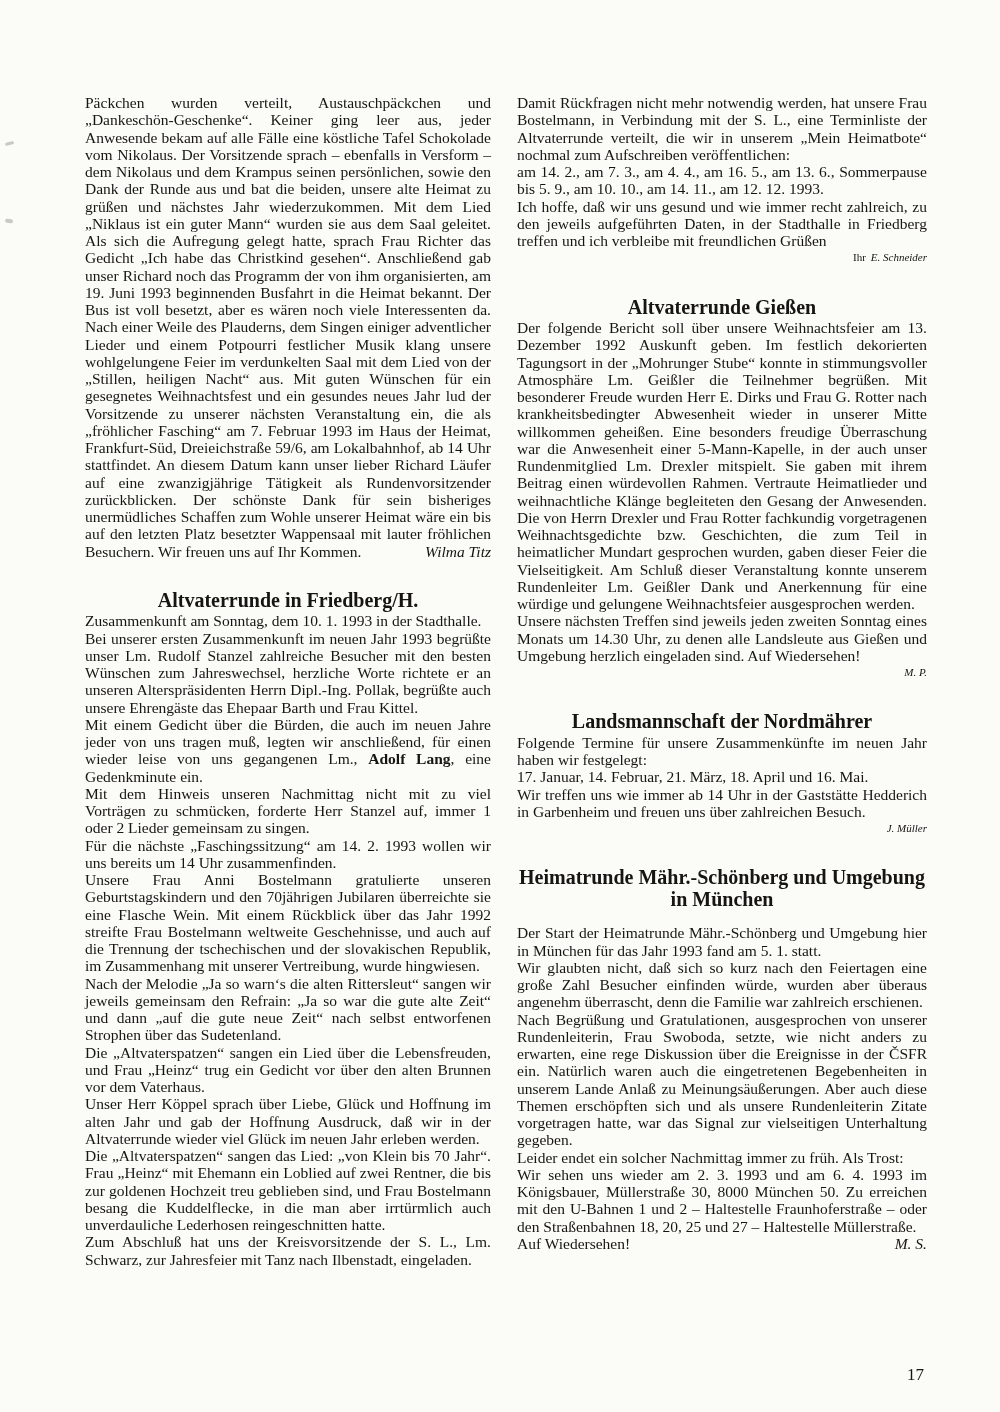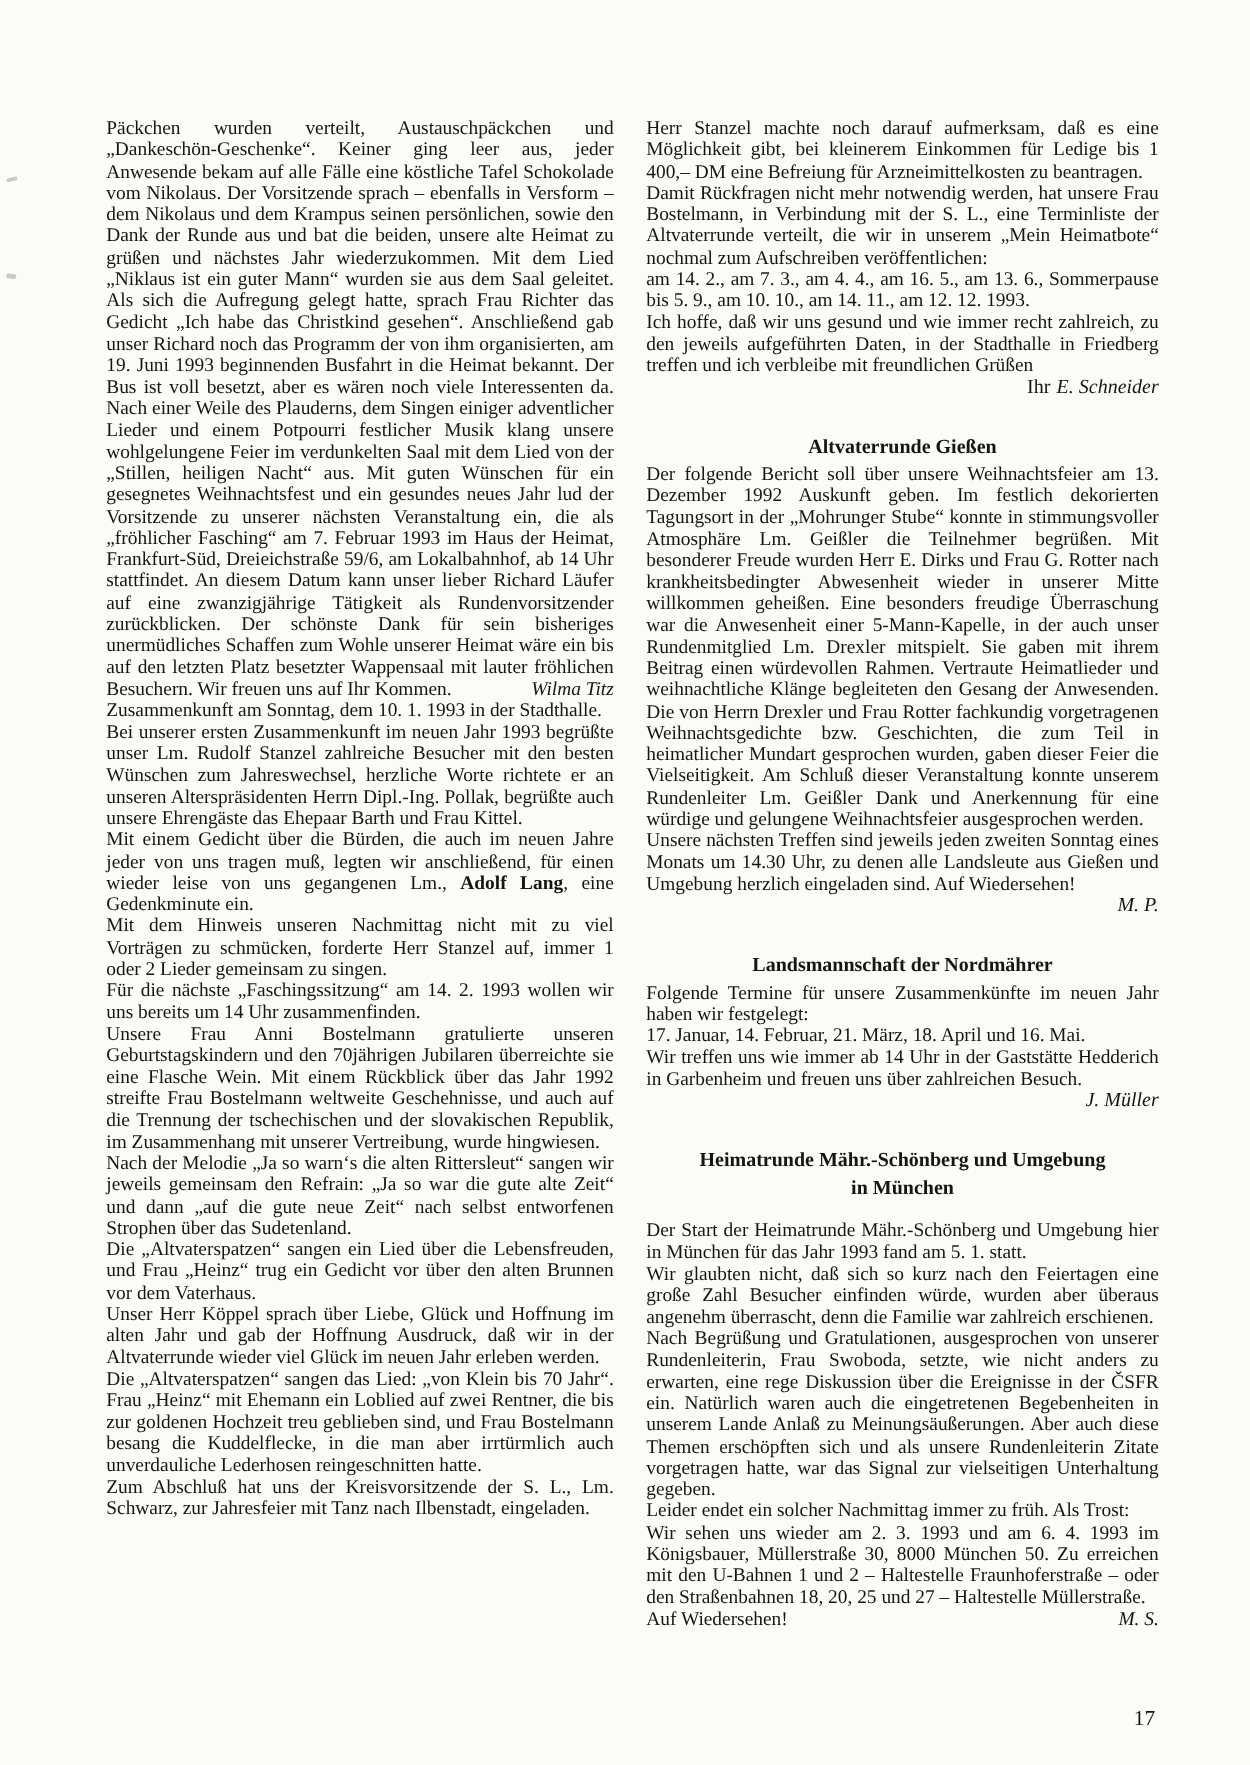--- a/index.html
+++ b/index.html
@@ -19,30 +19,30 @@
   .col-right{width:410px;}
   .para{
     margin:0;
     font-size:15.5px;
     line-height:17.25px;
     text-align:justify;
     hyphens:auto;-webkit-hyphens:auto;
   }
   .heading{
     margin:31px 0 3px;
-    font-size:16px;
+    font-size:20px;
     line-height:18.5px;
     font-weight:bold;
     text-align:center;
   }
   .heading.tight{margin:0 0 16px;}
   .sig-float{float:right;font-style:italic;padding-left:10px;}
   .sig-line{
     margin:0;
-    font-size:16px;line-height:17.25px;
+    font-size:11px;line-height:17.25px;
     text-align:right;
   }
   .sig-name{font-style:italic;margin-left:5px;}
   .line-sig{
     display:flex;justify-content:space-between;align-items:baseline;
     font-size:15.5px;line-height:17.25px;text-align:center;
   }
   .line-sig .sig-name{margin-left:0;}
   .page-number{
     position:absolute;top:1366px;right:76px;
@@ -59,38 +59,38 @@
 
   <div class="scan-mark scan-mark-1"></div>
   <div class="scan-mark scan-mark-2"></div>
 
   <div class="columns">
 
     <div class="col col-left">
 
       <p class="para"><span>Päckchen wurden verteilt, Austauschpäckchen und „Dankeschön-Geschenke“. Keiner ging leer aus, jeder Anwesende bekam auf alle Fälle eine köstliche Tafel Schokolade vom Nikolaus. Der Vorsitzende sprach – ebenfalls in Versform – dem Nikolaus und dem Krampus seinen persönlichen, sowie den Dank der Runde aus und bat die beiden, unsere alte Heimat zu grüßen und nächstes Jahr wiederzukommen. Mit dem Lied „Niklaus ist ein guter Mann“ wurden sie aus dem Saal geleitet. Als sich die Aufregung gelegt hatte, sprach Frau Richter das Gedicht „Ich habe das Christkind gesehen“. Anschließend gab unser Richard noch das Programm der von ihm organisierten, am 19. Juni 1993 beginnenden Busfahrt in die Heimat bekannt. Der Bus ist voll besetzt, aber es wären noch viele Interessenten da. Nach einer Weile des Plauderns, dem Singen einiger adventlicher Lieder und einem Potpourri festlicher Musik klang unsere wohlgelungene Feier im verdunkelten Saal mit dem Lied von der „Stillen, heiligen Nacht“ aus. Mit guten Wünschen für ein gesegnetes Weihnachtsfest und ein gesundes neues Jahr lud der Vorsitzende zu unserer nächsten Veranstaltung ein, die als „fröhlicher Fasching“ am 7. Februar 1993 im Haus der Heimat, Frankfurt-Süd, Dreieichstraße 59/6, am Lokalbahnhof, ab 14 Uhr stattfindet. An diesem Datum kann unser lieber Richard Läufer auf eine zwanzigjährige Tätigkeit als Rundenvorsitzender zurückblicken. Der schönste Dank für sein bisheriges unermüdliches Schaffen zum Wohle unserer Heimat wäre ein bis auf den letzten Platz besetzter Wappensaal mit lauter fröhlichen Besuchern. Wir freuen uns auf Ihr Kommen.</span><span class="sig-float">Wilma Titz</span></p>
 
+      <h2 class="heading">Altvaterrunde in Friedberg/H.</h2>
 
       <p class="para">Zusammenkunft am Sonntag, dem 10. 1. 1993 in der Stadthalle.</p>
       <p class="para">Bei unserer ersten Zusammenkunft im neuen Jahr 1993 begrüßte unser Lm. Rudolf Stanzel zahlreiche Besucher mit den besten Wünschen zum Jahreswechsel, herzliche Worte richtete er an unseren Alterspräsidenten Herrn Dipl.-Ing. Pollak, begrüßte auch unsere Ehrengäste das Ehepaar Barth und Frau Kittel.</p>
       <p class="para"><span>Mit einem Gedicht über die Bürden, die auch im neuen Jahre jeder von uns tragen muß, legten wir anschließend, für einen wieder leise von uns gegangenen Lm., </span><strong>Adolf Lang</strong><span>, eine Gedenkminute ein.</span></p>
       <p class="para">Mit dem Hinweis unseren Nachmittag nicht mit zu viel Vorträgen zu schmücken, forderte Herr Stanzel auf, immer 1 oder 2 Lieder gemeinsam zu singen.</p>
       <p class="para">Für die nächste „Faschingssitzung“ am 14. 2. 1993 wollen wir uns bereits um 14 Uhr zusammenfinden.</p>
       <p class="para">Unsere Frau Anni Bostelmann gratulierte unseren Geburtstagskindern und den 70jährigen Jubilaren überreichte sie eine Flasche Wein. Mit einem Rückblick über das Jahr 1992 streifte Frau Bostelmann weltweite Geschehnisse, und auch auf die Trennung der tschechischen und der slovakischen Republik, im Zusammenhang mit unserer Vertreibung, wurde hingwiesen.</p>
       <p class="para">Nach der Melodie „Ja so warn‘s die alten Rittersleut“ sangen wir jeweils gemeinsam den Refrain: „Ja so war die gute alte Zeit“ und dann „auf die gute neue Zeit“ nach selbst entworfenen Strophen über das Sudetenland.</p>
       <p class="para">Die „Altvaterspatzen“ sangen ein Lied über die Lebensfreuden, und Frau „Heinz“ trug ein Gedicht vor über den alten Brunnen vor dem Vaterhaus.</p>
       <p class="para">Unser Herr Köppel sprach über Liebe, Glück und Hoffnung im alten Jahr und gab der Hoffnung Ausdruck, daß wir in der Altvaterrunde wieder viel Glück im neuen Jahr erleben werden.</p>
       <p class="para">Die „Altvaterspatzen“ sangen das Lied: „von Klein bis 70 Jahr“. Frau „Heinz“ mit Ehemann ein Loblied auf zwei Rentner, die bis zur goldenen Hochzeit treu geblieben sind, und Frau Bostelmann besang die Kuddelflecke, in die man aber irrtürmlich auch unverdauliche Lederhosen reingeschnitten hatte.</p>
       <p class="para">Zum Abschluß hat uns der Kreisvorsitzende der S. L., Lm. Schwarz, zur Jahresfeier mit Tanz nach Ilbenstadt, eingeladen.</p>
 
     </div>
 
     <div class="col col-right">
 
-      <p class="para">Herr Stanzel machte noch darauf aufmerksam, daß es eine Möglichkeit gibt, bei kleinerem Einkommen für Ledige bis 1 400,– DM eine Befreiung für Arzneimittelkosten zu beantragen.</p>
       <p class="para">Damit Rückfragen nicht mehr notwendig werden, hat unsere Frau Bostelmann, in Verbindung mit der S. L., eine Terminliste der Altvaterrunde verteilt, die wir in unserem „Mein Heimatbote“ nochmal zum Aufschreiben veröffentlichen:</p>
       <p class="para">am 14. 2., am 7. 3., am 4. 4., am 16. 5., am 13. 6., Sommerpause bis 5. 9., am 10. 10., am 14. 11., am 12. 12. 1993.</p>
       <p class="para">Ich hoffe, daß wir uns gesund und wie immer recht zahlreich, zu den jeweils aufgeführten Daten, in der Stadthalle in Friedberg treffen und ich verbleibe mit freundlichen Grüßen</p>
       <p class="sig-line"><span>Ihr</span><span class="sig-name">E. Schneider</span></p>
 
       <h2 class="heading">Altvaterrunde Gießen</h2>
       <p class="para">Der folgende Bericht soll über unsere Weihnachtsfeier am 13. Dezember 1992 Auskunft geben. Im festlich dekorierten Tagungsort in der „Mohrunger Stube“ konnte in stimmungsvoller Atmosphäre Lm. Geißler die Teilnehmer begrüßen. Mit besonderer Freude wurden Herr E. Dirks und Frau G. Rotter nach krankheitsbedingter Abwesenheit wieder in unserer Mitte willkommen geheißen. Eine besonders freudige Überraschung war die Anwesenheit einer 5-Mann-Kapelle, in der auch unser Rundenmitglied Lm. Drexler mitspielt. Sie gaben mit ihrem Beitrag einen würdevollen Rahmen. Vertraute Heimatlieder und weihnachtliche Klänge begleiteten den Gesang der Anwesenden. Die von Herrn Drexler und Frau Rotter fachkundig vorgetragenen Weihnachtsgedichte bzw. Geschichten, die zum Teil in heimatlicher Mundart gesprochen wurden, gaben dieser Feier die Vielseitigkeit. Am Schluß dieser Veranstaltung konnte unserem Rundenleiter Lm. Geißler Dank und Anerkennung für eine würdige und gelungene Weihnachtsfeier ausgesprochen werden.</p>
       <p class="para">Unsere nächsten Treffen sind jeweils jeden zweiten Sonntag eines Monats um 14.30 Uhr, zu denen alle Landsleute aus Gießen und Umgebung herzlich eingeladen sind. Auf Wiedersehen!</p>
       <p class="sig-line"><span class="sig-name">M. P.</span></p>
 

